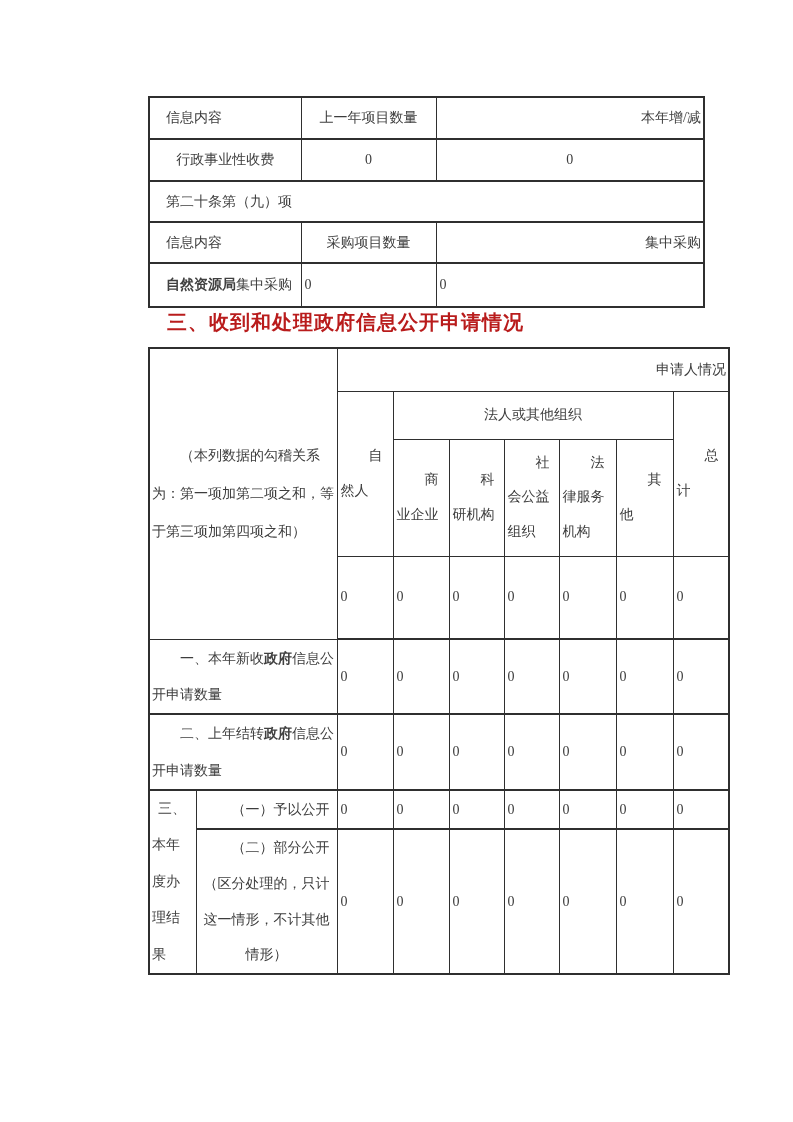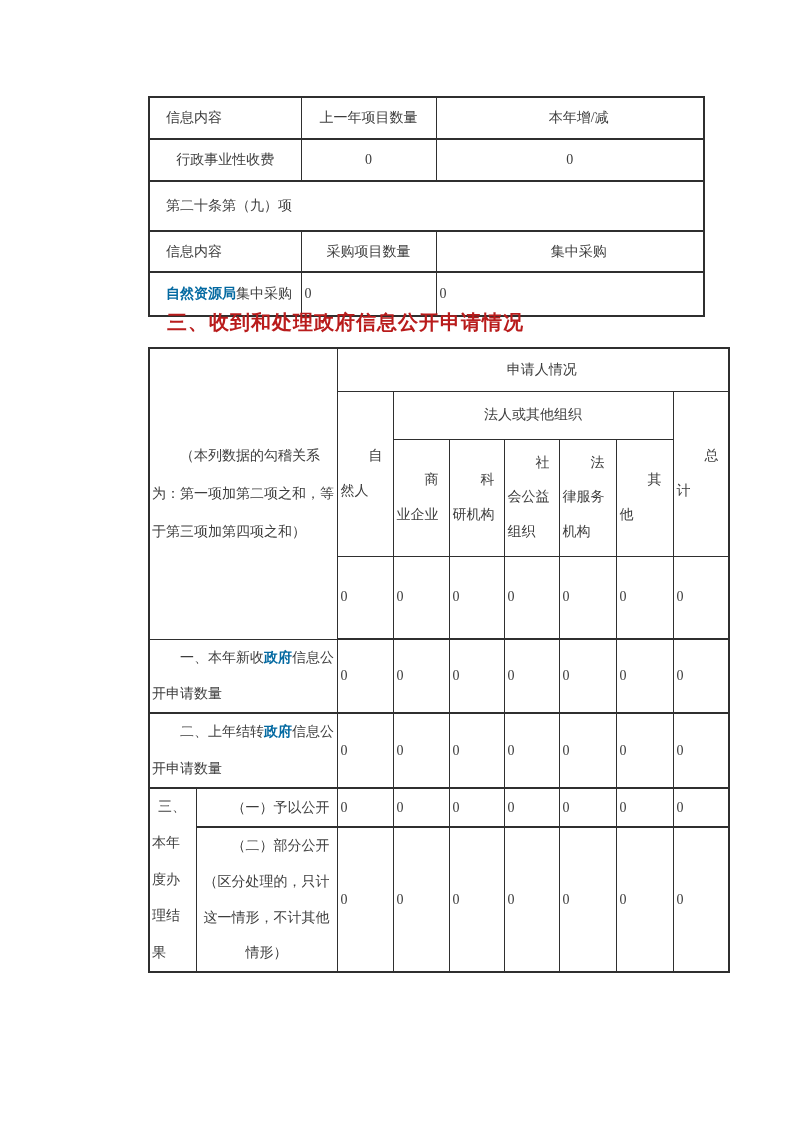--- a/index.html
+++ b/index.html
@@ -16,29 +16,29 @@
   
   .t1{left:148px;top:96px;width:555px;border:2px solid #2f2f2f;}
   .t1 td{border:1px solid #2f2f2f;border-top-width:2px;border-bottom-width:2px;}
 
   
   .t2{left:148px;top:347px;width:580px;border:2px solid #2f2f2f;}
   .t2 td{border:1px solid #2f2f2f;}
   .t2 tr.thick td{border-bottom-width:2px;}
 
   .pl16{padding-left:16px;text-align:left;}
-  .pl20{padding-left:20px;text-align:center;}
+  .pl20{padding-left:20px;text-align:right;}
   .ctr{text-align:center;}
   .zl{padding-left:3px;text-align:left;}                 
   .colhead{text-indent:2em;line-height:2.45;padding:0 3px;text-align:left;}
   .note{text-indent:2em;line-height:2.7;padding:0 2px;text-align:left;}
   .rowlabel{text-indent:2em;line-height:2.6;padding:0 2px;text-align:left;}
   .sublabel{text-indent:2em;line-height:2.55;padding:0 2px;text-align:center;}
   .grouplabel{text-indent:6px;line-height:2.6;padding:0 2px;text-align:left;}
-  .boldsans{font-family:Liberation Serif, serif;font-weight:700;color:#0369a1;}
+  .boldsans{font-family:Liberation Sans, sans-serif;font-weight:700;color:#404040;}
   .heading{
     position:absolute;left:167px;top:309px;
     font-family:"Liberation Sans","DejaVu Sans",sans-serif;
     font-weight:700;font-size:20px;color:#b91c1c;letter-spacing:1px;
   }
 </style>
 </head>
 <body>
 
 <div class="page">
@@ -53,21 +53,21 @@
         <tr style="height:42px">
       <td class="pl16">信息内容</td>
       <td class="ctr">上一年项目数量</td>
       <td class="pl20">本年增/减</td>
     </tr>
     <tr style="height:42px">
       <td class="ctr">行政事业性收费</td>
       <td class="ctr">0</td>
       <td class="ctr">0</td>
     </tr>
-    <tr style="height:50px">
+    <tr style="height:41px">
       <td class="pl16" colspan="3">第二十条第（九）项</td>
     </tr>
     <tr style="height:41px">
       <td class="pl16">信息内容</td>
       <td class="ctr">采购项目数量</td>
       <td class="pl20">集中采购</td>
     </tr>
     <tr style="height:44px">
       <td class="pl16">
         <span class="boldsans">自然资源局</span><span>集中采购</span>

